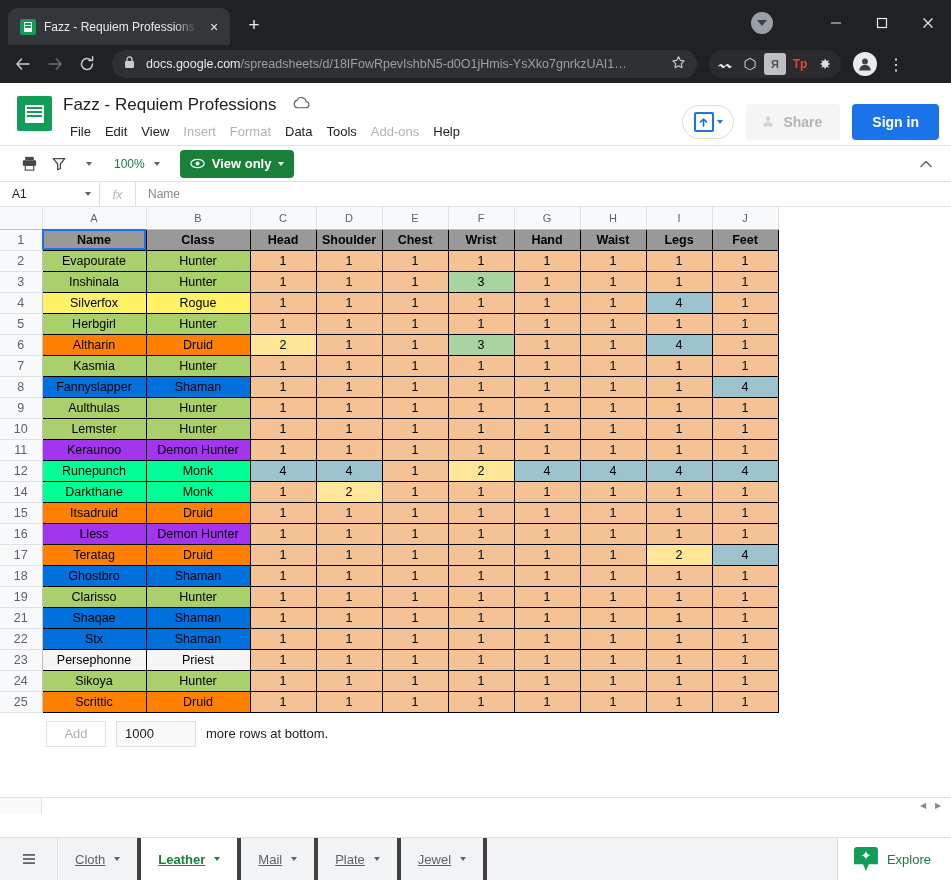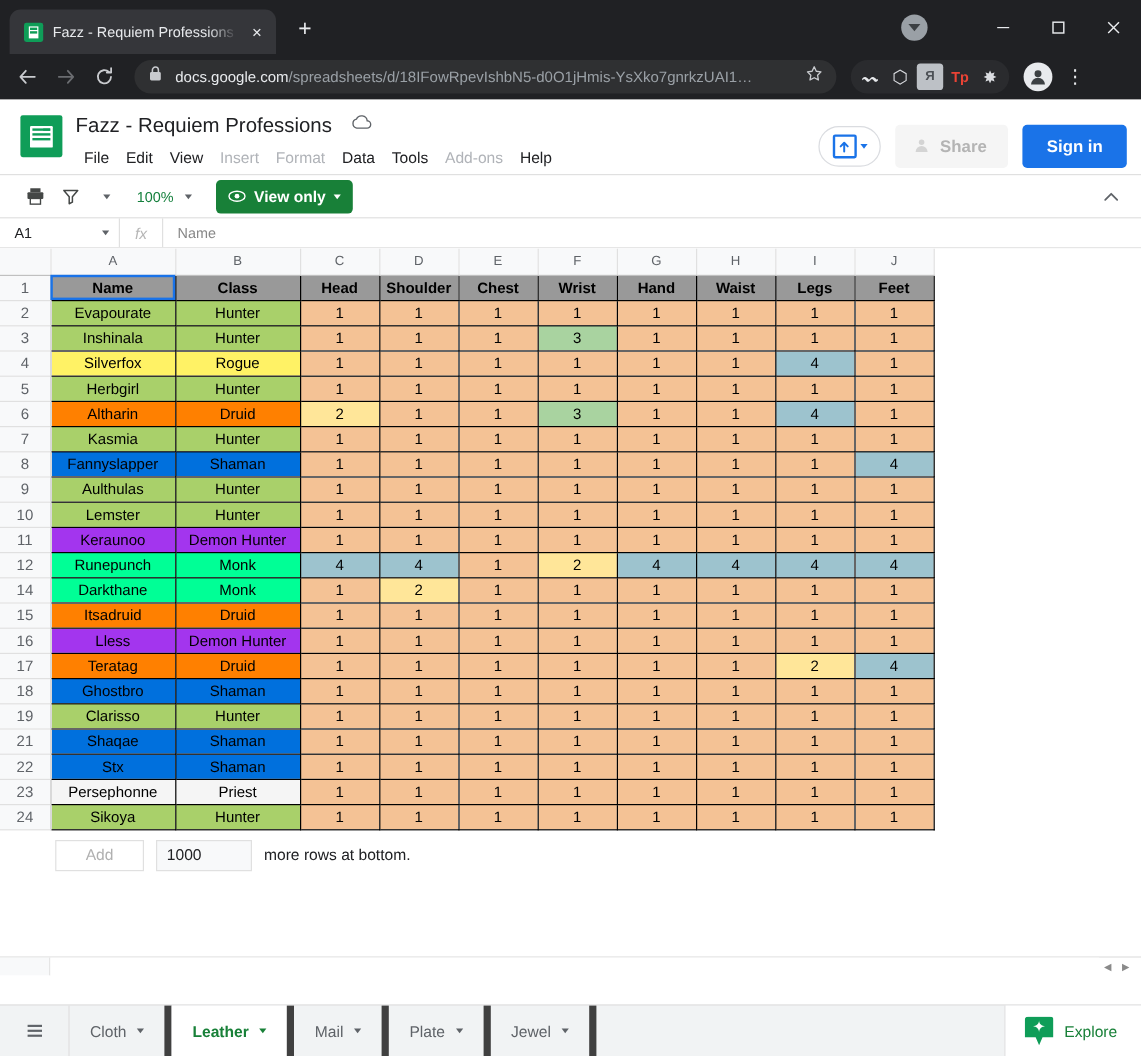--- a/index.html
+++ b/index.html
@@ -234,21 +234,21 @@
   td.selected { outline: 2px solid #1a73e8; outline-offset: -2px; }
   .c-A { width: 104px; } .c-B { width: 104px; }
   .c-C,.c-E,.c-F,.c-G,.c-H,.c-I,.c-J { width: 66px; }
   .c-D { width: 66px; }
 
   #addrows {
     display: flex; align-items: center; gap: 10px;
     padding: 8px 0 0 46px; font-size: 13px; color: #202124;
   }
   #add-btn {
-    width: 74px; height: 26px; background: #fff; border: 1px solid #e0e0e0;
+    width: 60px; height: 26px; background: #fff; border: 1px solid #e0e0e0;
     color: #b0b0b0; font-size: 13px; display: flex; align-items: center;
     justify-content: center; cursor: pointer;
   }
   #rows-input {
     width: 80px; height: 26px; background: #f8f9fa; border: 1px solid #e0e0e0;
     font-size: 13px; color: #202124; padding: 0 8px;
     font-family: "Liberation Sans", sans-serif;
   }
 
   #hscroll-row {
@@ -267,21 +267,21 @@
     background: #f1f3f4; border-top: 1px solid #e0e0e0;
     display: flex; align-items: stretch;
   }
   #allsheets-btn {
     width: 58px; display: flex; align-items: center; justify-content: center;
     color: #5f6368; cursor: pointer; border-right: 1px solid #e0e0e0;
   }
   .sheet-tab {
     display: flex; align-items: center; gap: 9px;
     padding: 0 17px; font-size: 13px; color: #5f6368;
-    border-right: 6px solid #404040; cursor: pointer;
+    border-right: 4px solid #404040; cursor: pointer; text-decoration: underline;
   }
   .sheet-tab.active { background: #fff; color: #188038; font-weight: bold; }
   .sheet-tab.active .caret { border-top-color: #188038; }
   #sheetbar-spacer { flex: 1 1 auto; border-right: 1px solid #e0e0e0; }
   #explore-btn {
     display: flex; align-items: center; gap: 9px; padding: 0 20px 0 16px;
     background: #fff; cursor: pointer;
   }
   #explore-label { font-size: 13px; color: #188038; }
   #explore-icon {
@@ -766,20 +766,33 @@
             <td class="cell c-B" style="background: rgb(169, 208, 106);">Hunter</td>
             <td class="cell c-C" style="background: rgb(244, 194, 149);">1</td>
             <td class="cell c-D" style="background: rgb(244, 194, 149);">1</td>
             <td class="cell c-E" style="background: rgb(244, 194, 149);">1</td>
             <td class="cell c-F" style="background: rgb(244, 194, 149);">1</td>
             <td class="cell c-G" style="background: rgb(244, 194, 149);">1</td>
             <td class="cell c-H" style="background: rgb(244, 194, 149);">1</td>
             <td class="cell c-I" style="background: rgb(244, 194, 149);">1</td>
             <td class="cell c-J" style="background: rgb(244, 194, 149);">1</td>
           </tr>
+          <tr>
+            <td class="rownum">25</td>
+            <td class="cell c-A" style="background: rgb(255, 128, 0);">Scrittic</td>
+            <td class="cell c-B" style="background: rgb(255, 128, 0);">Druid</td>
+            <td class="cell c-C" style="background: rgb(244, 194, 149);">1</td>
+            <td class="cell c-D" style="background: rgb(244, 194, 149);">1</td>
+            <td class="cell c-E" style="background: rgb(244, 194, 149);">1</td>
+            <td class="cell c-F" style="background: rgb(244, 194, 149);">1</td>
+            <td class="cell c-G" style="background: rgb(244, 194, 149);">1</td>
+            <td class="cell c-H" style="background: rgb(244, 194, 149);">1</td>
+            <td class="cell c-I" style="background: rgb(244, 194, 149);">1</td>
+            <td class="cell c-J" style="background: rgb(244, 194, 149);">1</td>
+          </tr>
         </tbody>
     </table>
 
     <div id="addrows">
       <div id="add-btn">Add</div>
       <input id="rows-input" value="1000" style="">
       <span>more rows at bottom.</span>
     </div>
 
     <div id="hscroll-row">

